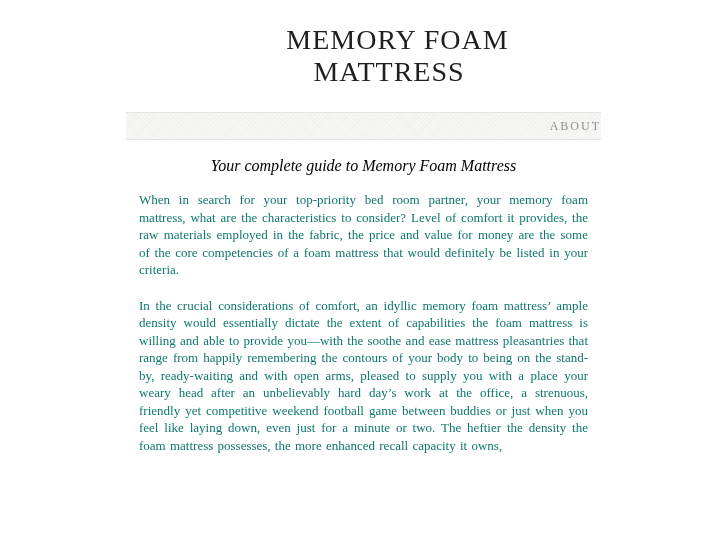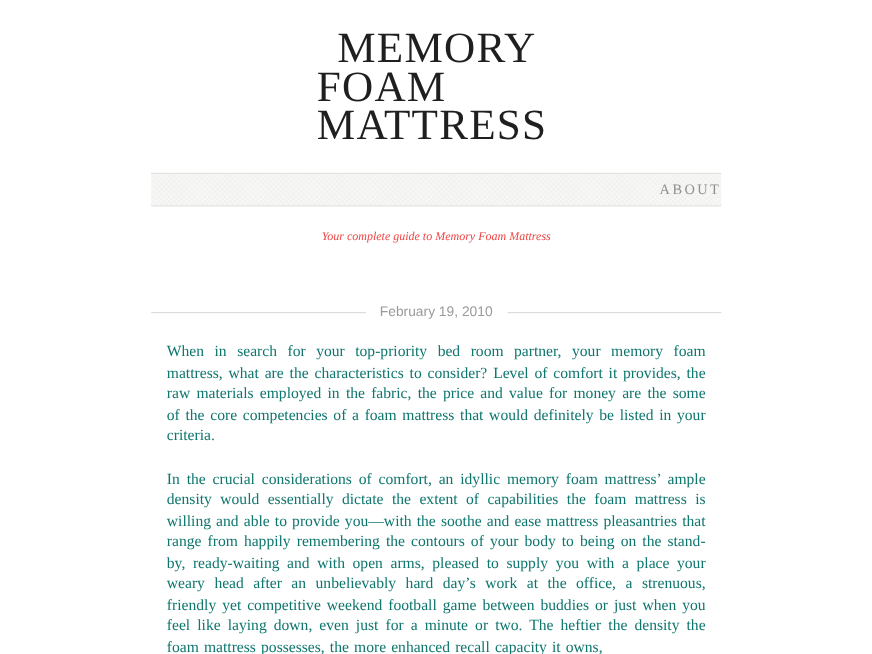--- a/index.html
+++ b/index.html
@@ -14,28 +14,29 @@
     font-family: "Liberation Serif", serif;
   }
   .container {
     width: 475px;
     margin: 0 auto;
   }
   
   .site-title {
     font-family: "Liberation Serif", serif;
     font-weight: normal;
-    font-size: 36px;
+    font-size: 28px;
     line-height: 32px;
     letter-spacing: 1px;
     color: #1f1f1f;
     width: 250px;
     margin: 24px 0 0 138px;
     text-indent: 17px;
     cursor: pointer;
+    text-align: center;
   }
   
   .nav-bar {
     margin-top: 24px;
     height: 26px;
     border-top: 1px solid #e3e3e1;
     border-bottom: 1px solid #e3e3e1;
     background-color: #f7f7f5;
     background-image:
       repeating-linear-gradient(45deg, rgba(0,0,0,0.014) 0 1px, transparent 1px 3px),
@@ -49,23 +50,23 @@
     font-size: 12px;
     letter-spacing: 2px;
     color: #909090;
     text-decoration: none;
   }
   
   .tagline {
     margin: 18px 0 0 0;
     text-align: center;
     font-style: italic;
-    font-size: 10px;
+    font-size: 16px;
     line-height: 15px;
-    color: #ef4444;
+    color: #000000;
   }
   
   .date-row {
     margin-top: 49px;
     display: flex;
     align-items: center;
   }
   .date-row .rule {
     flex: 1;
     height: 1px;
@@ -108,25 +109,20 @@
   </header>
 
   <nav class="nav-bar">
     <a href="#" class="nav-link">ABOUT</a>
   </nav>
 
   <p class="tagline">Your complete guide to Memory Foam Mattress</p>
 
   <main>
 
-    <div class="date-row">
-      <span class="rule"></span>
-      <span class="date">February 19, 2010</span>
-      <span class="rule"></span>
-    </div>
 
 
     <p class="body-text">When in search for your top-priority bed room partner, your memory foam mattress, what are the characteristics to consider? Level of comfort it provides, the raw materials employed in the fabric, the price and value for money are the some of the core competencies of a foam mattress that would definitely be listed in your criteria.</p>
 
     <p class="body-text">In the crucial considerations of comfort, an idyllic memory foam mattress’ ample density would essentially dictate the extent of capabilities the foam mattress is willing and able to provide you—with the soothe and ease mattress pleasantries that range from happily remembering the contours of your body to being on the stand-by, ready-waiting and with open arms, pleased to supply you with a place your weary head after an unbelievably hard day’s work at the office, a strenuous, friendly yet competitive weekend football game between buddies or just when you feel like laying down, even just for a minute or two. The heftier the density the foam mattress possesses, the more enhanced recall capacity it owns,</p>
 
   </main>
 
 </div>
 

